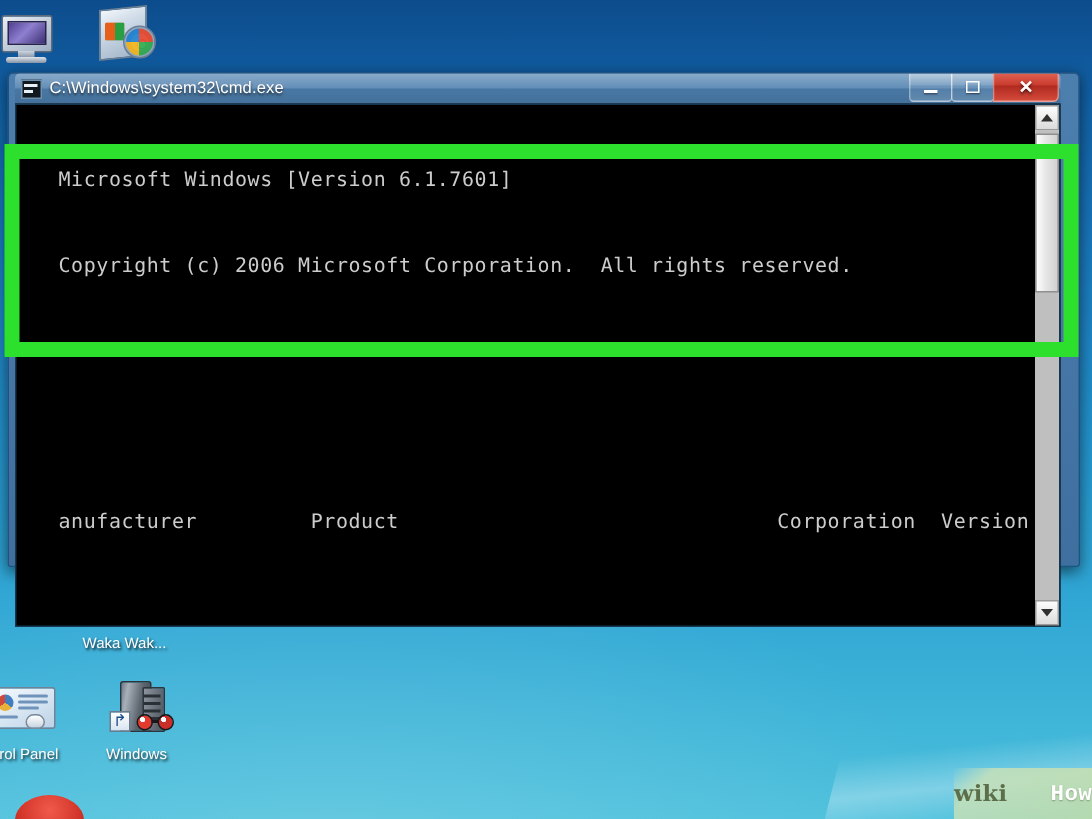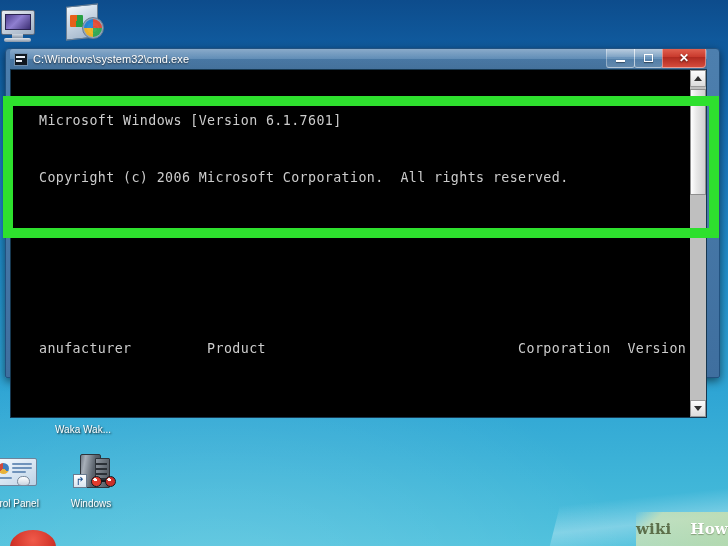--- a/index.html
+++ b/index.html
@@ -388,21 +388,21 @@
     background: linear-gradient(135deg, rgba(255,255,255,0.0) 0%, rgba(214,229,178,0.72) 22%, rgba(206,224,166,0.80) 100%);
     display: flex; align-items: center; justify-content: space-between;
     font-family: "DejaVu Serif", "Liberation Serif", serif;
     font-size: 15px;
     font-weight: bold;
     letter-spacing: 0.2px;
     z-index: 60;
     gap: 12px;
   }
   #wm-wiki { color: #5c6f4a; }
-  #wm-how { color: #ffffff; text-shadow: 0 1px 1px rgba(90,110,70,0.55); }
+  #wm-how { color: #ffffff; text-shadow: 0 1px 1px rgba(90,110,70,0.55); font-family: Liberation Mono, monospace; }
 </style>
 </head>
 <body>
 
 <div id="desktop">
   <div id="wall-glow"></div>
   <div id="wall-streak"></div>
 
   <div class="desk-icon" id="icon-computer">
     <span class="glyph">

